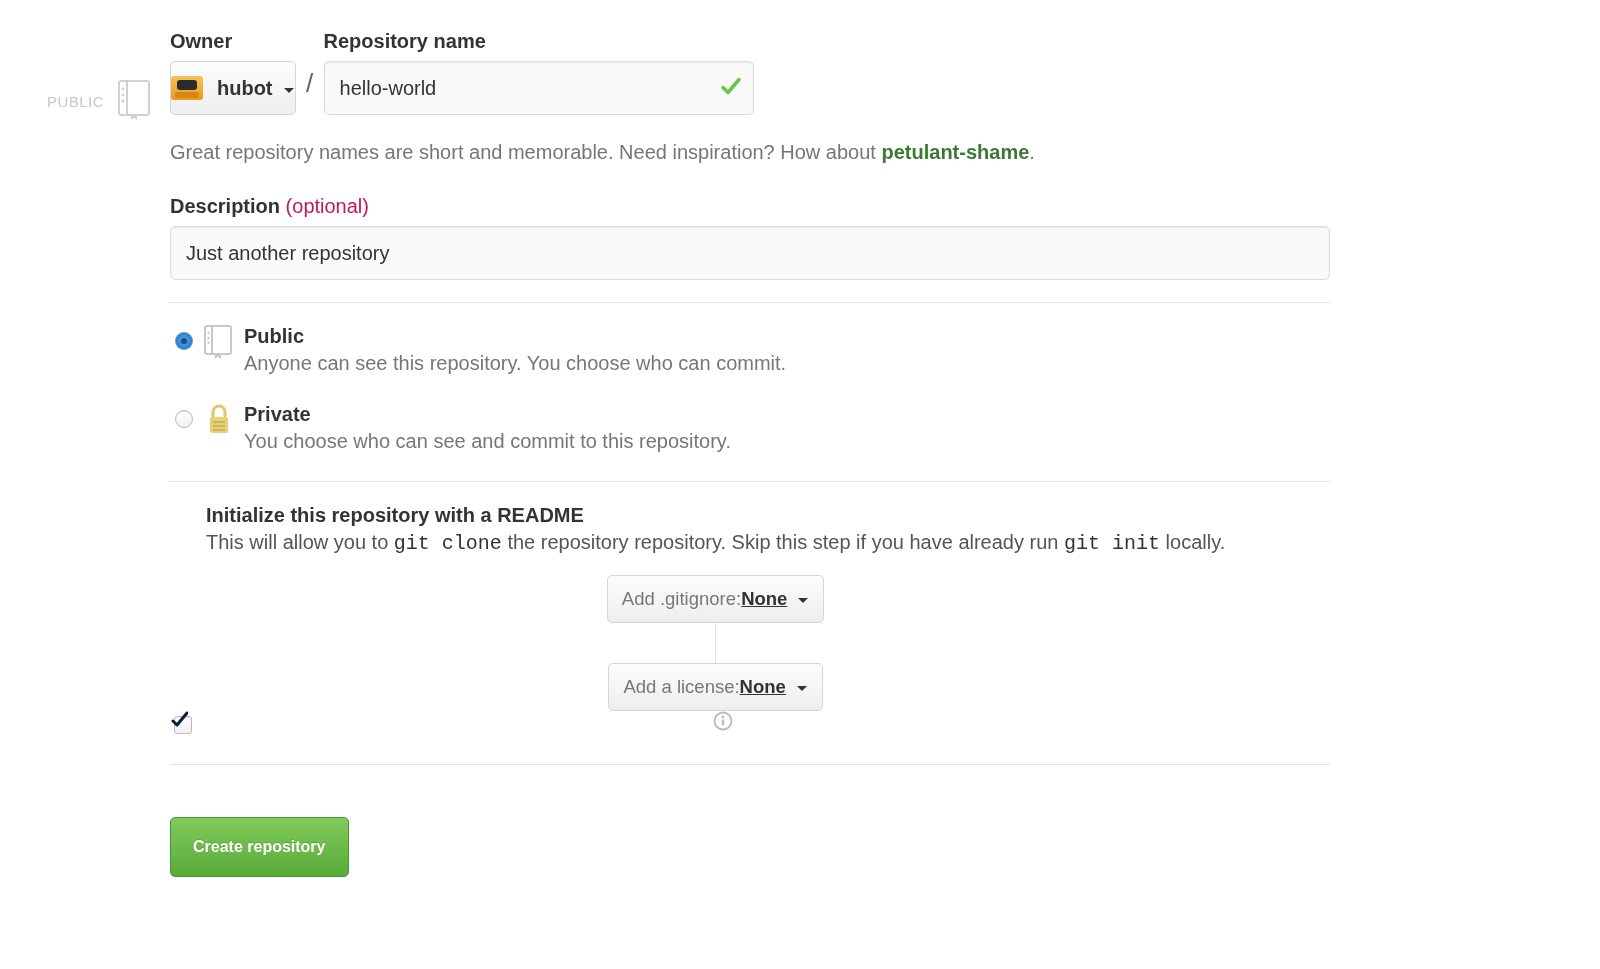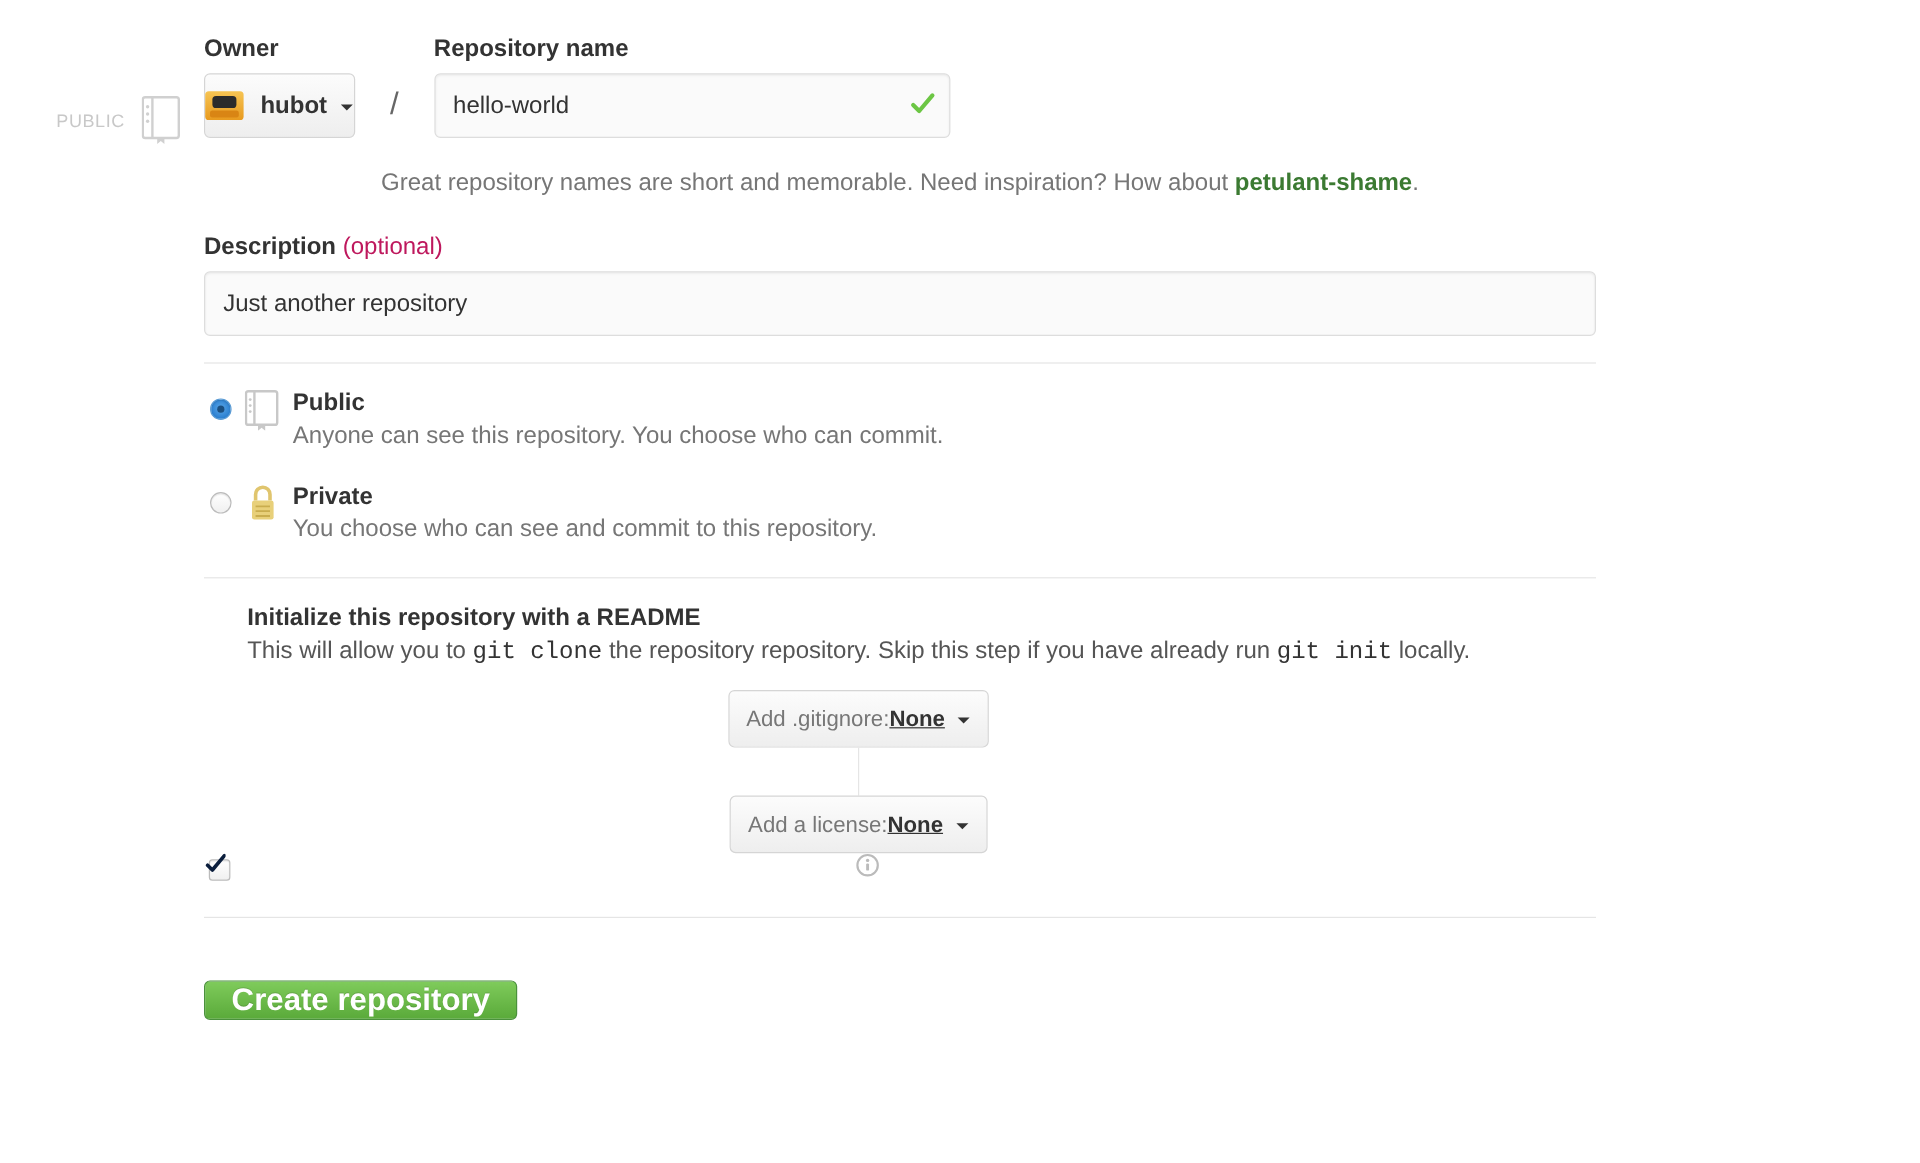--- a/index.html
+++ b/index.html
@@ -35,21 +35,21 @@
     display: inline-block;
     vertical-align: middle;
     margin-left: 10px;
   }
   .form {
     flex: 1;
     max-width: 1200px;
     padding-right: 40px;
   }
   .row { margin-bottom: 20px; }
-  .labels-row { display: flex; align-items: center; gap: 19px; }
+  .labels-row { display: flex; align-items: flex-start; }
   .owner-col { margin-right: 0; }
   .slash-col { width: 28px; text-align: center; font-size: 26px; color: #666; line-height: 54px; padding-top: 26px;}
   .name-col { flex: 0 0 auto; }
   .flabel {
     font-weight: 600;
     font-size: 20px;
     color: #333;
     margin-bottom: 8px;
     display: block;
   }
@@ -157,22 +157,22 @@
   .code { font-family: Consolas, "Liberation Mono", Menlo, Courier, monospace; color: #333; }
   .dd-row { display: flex; align-items: center; margin-top: 20px; gap: 0; flex-direction: column;}
   .divider-v {
     width: 1px; height: 40px; background: #e5e5e5; margin: 0 24px;
   }
   .info-icon { margin-left: 14px; color:#bbb; }
   .dd-label-light{ color:#777; }
   .dd-label-strong{ font-weight:700; color:#333;text-decoration:underline; }
   .create-btn {
     display: inline-block;
-    padding: 0 22px;
-    font-size: 26px;
+    padding: 20px 22px;
+    font-size: 16px;
     font-weight: 700;
     color: #fff;
     background: linear-gradient(#7fcb5b, #5aaa3a);
     border: 1px solid #4a913c;
     border-radius: 5px;
     text-shadow: 0 -1px 0 rgba(0,0,0,0.15);
     cursor: pointer;
     margin-top: 30px;
   }
   .caret-svg{display:inline-block;}
@@ -217,21 +217,21 @@
           <input type="text" class="text-input" value="hello-world" style="">
           <span class="valid-check">
             <svg width="22" height="22" viewBox="0 0 22 22">
               <path d="M3 12 L8 17 L19 4" fill="none" stroke="#6cc644" stroke-width="3.5" stroke-linecap="round" stroke-linejoin="round"></path>
             </svg>
           </span>
         </span>
       </div>
     </div>
 
-    <div class="row help-text" style="margin-top:22px;text-align:center;">
+    <div class="row help-text" style="margin-top:22px;">
       <span>Great repository names are short and memorable. Need inspiration? How about </span><a class="suggest">petulant-shame</a><span>.</span>
     </div>
 
     <div class="row" style="margin-top:28px;">
       <span class="flabel">
         <span>Description</span>
         <span class="optional">(optional)</span>
       </span>
       <span class="input-wrap full">
         <input type="text" class="text-input wide" value="Just another repository" style="">

